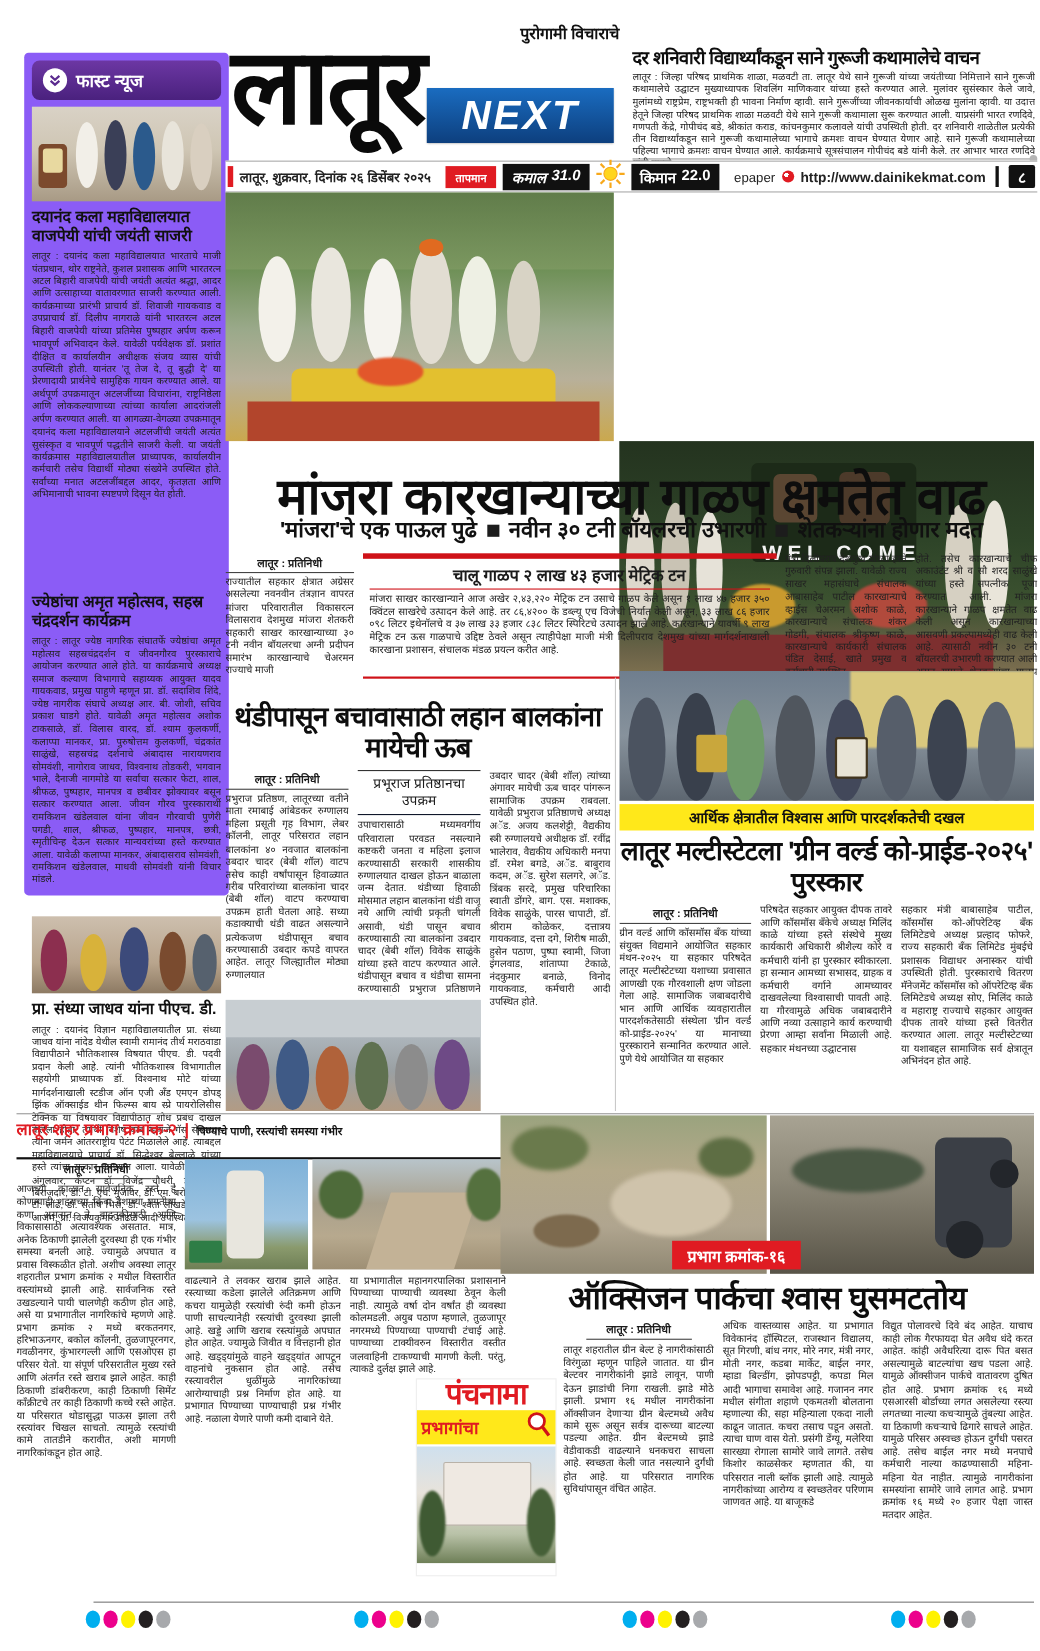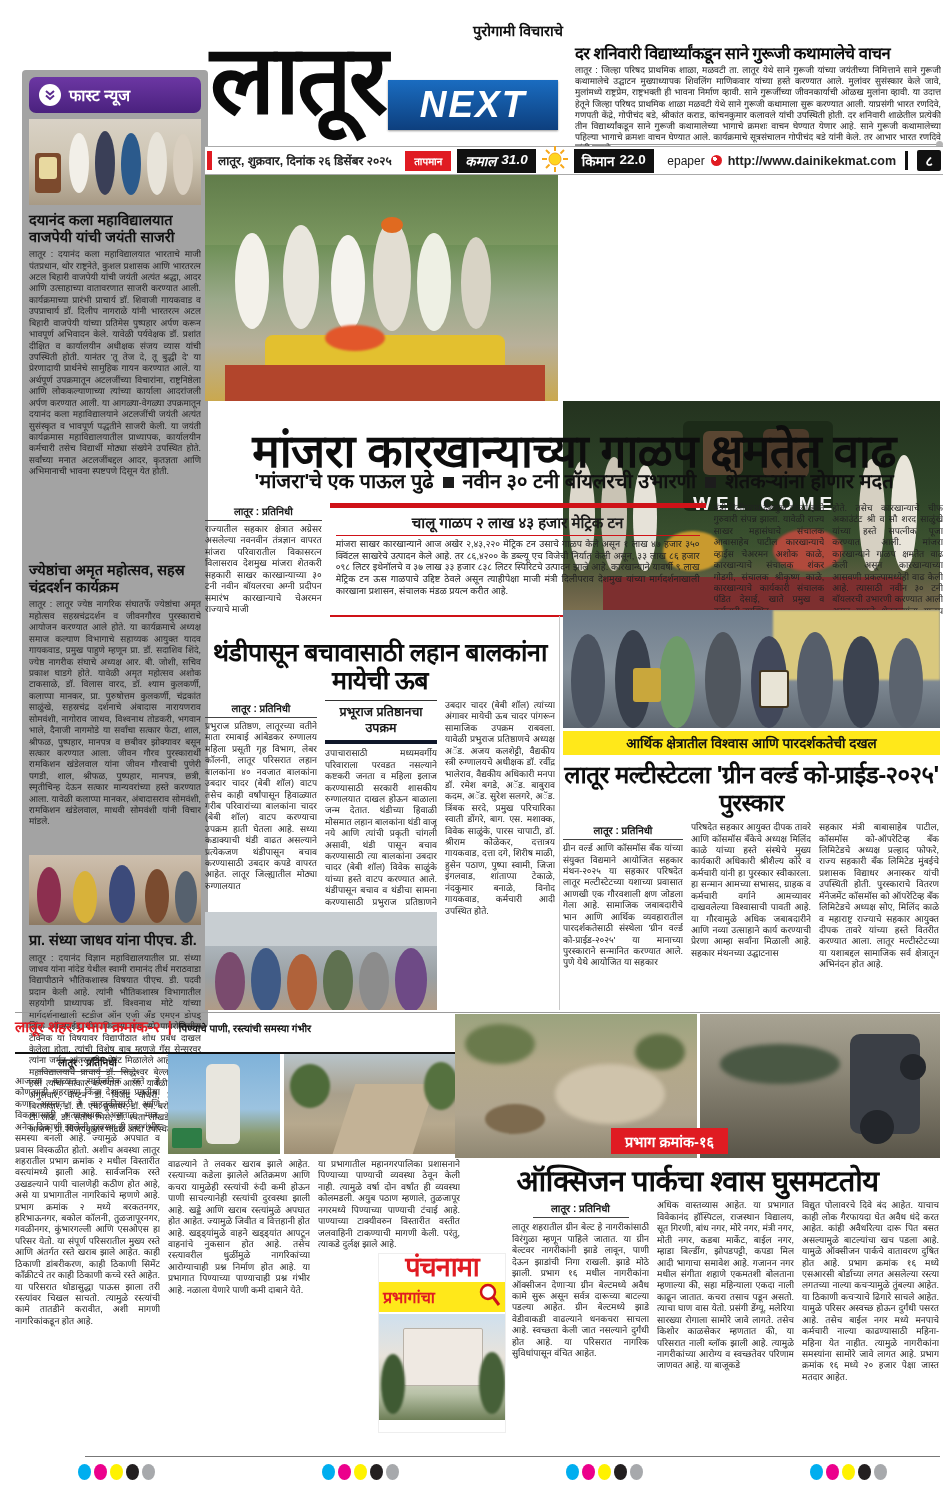--- a/index.html
+++ b/index.html
@@ -11,33 +11,33 @@
   .clip{overflow:hidden;}
   .jt{text-align:justify;}
   .bodytxt{font-size:9px;line-height:1.27;color:#222;}
   .dateline{font-weight:bold;font-size:10px;text-align:center;border-bottom:1px solid #444;padding:1px 0 2px;margin-bottom:3px;}
   .headline{font-weight:900;color:#0d0d0d;letter-spacing:-.5px;margin-top:24px;}
   .col{overflow:hidden;}
   .vrule{position:absolute;width:1px;background:#c9c9c9;}
   .hrule{position:absolute;height:1px;background:#9a9a9a;}
   .dot{width:13px;height:16px;border-radius:50%;display:inline-block;margin-right:3px;}
   
-  #sidebar{left:22px;top:70px;width:186px;height:958px;background:#a3a3a3;border-radius:4px;padding:7px 7px 0 7px;box-sizing:border-box;}
+  #sidebar{left:22px;top:48px;width:186px;height:766px;background:#8b5cf6;border-radius:4px;padding:7px 7px 0 7px;box-sizing:border-box;}
   .fn-head{display:flex;align-items:center;gap:8px;background:linear-gradient(#6c37a3,#4a217e);border-radius:7px;height:36px;padding:0 10px;}
   .fn-title{color:#fff;font-weight:bold;font-size:16px;}
   .sb-h{font-weight:900;font-size:14.5px;line-height:1.18;margin:7px 0 3px;color:#111;}
   .sb-b{font-size:8.8px;line-height:1.3;text-align:justify;color:#222;}
   
   #infobar{left:205px;top:146px;width:738px;height:27px;border-top:1px solid #aaa;border-bottom:1px solid #aaa;
            display:flex;align-items:center;gap:6px;background:#fff;}
   .redtag{background:#e01b22;color:#fff;font-weight:bold;font-size:10px;padding:3px 9px;}
   .blacktag{background:#111;color:#fff;font-weight:bold;font-size:13.5px;padding:3px 8px;}
   
   .yellowbar{background:#ffe81a;text-align:center;font-weight:900;font-size:13.5px;padding:3px 2px;color:#111;}
-  .subbox{border-top:1px solid #333;border-bottom:4px solid #0f172a;text-align:center;font-weight:700;font-size:12.5px;padding:4px 2px;margin-bottom:4px;line-height:1.25;}
+  .subbox{border-top:1px solid #333;border-bottom:1px solid #0f172a;text-align:center;font-weight:400;font-size:12.5px;padding:4px 2px;margin-bottom:4px;line-height:1.25;}
   .sq{width:11px;height:11px;background:#1c1c1c;display:inline-block;margin:0 9px;vertical-align:middle;}
 </style>
 </head>
 <body>
 
 <div id="page">
 
   <div id="sidebar" class="abs">
     <div class="fn-head">
       <span style="width:22px;height:22px;border-radius:50%;background:#fff;display:flex;align-items:center;justify-content:center;">

